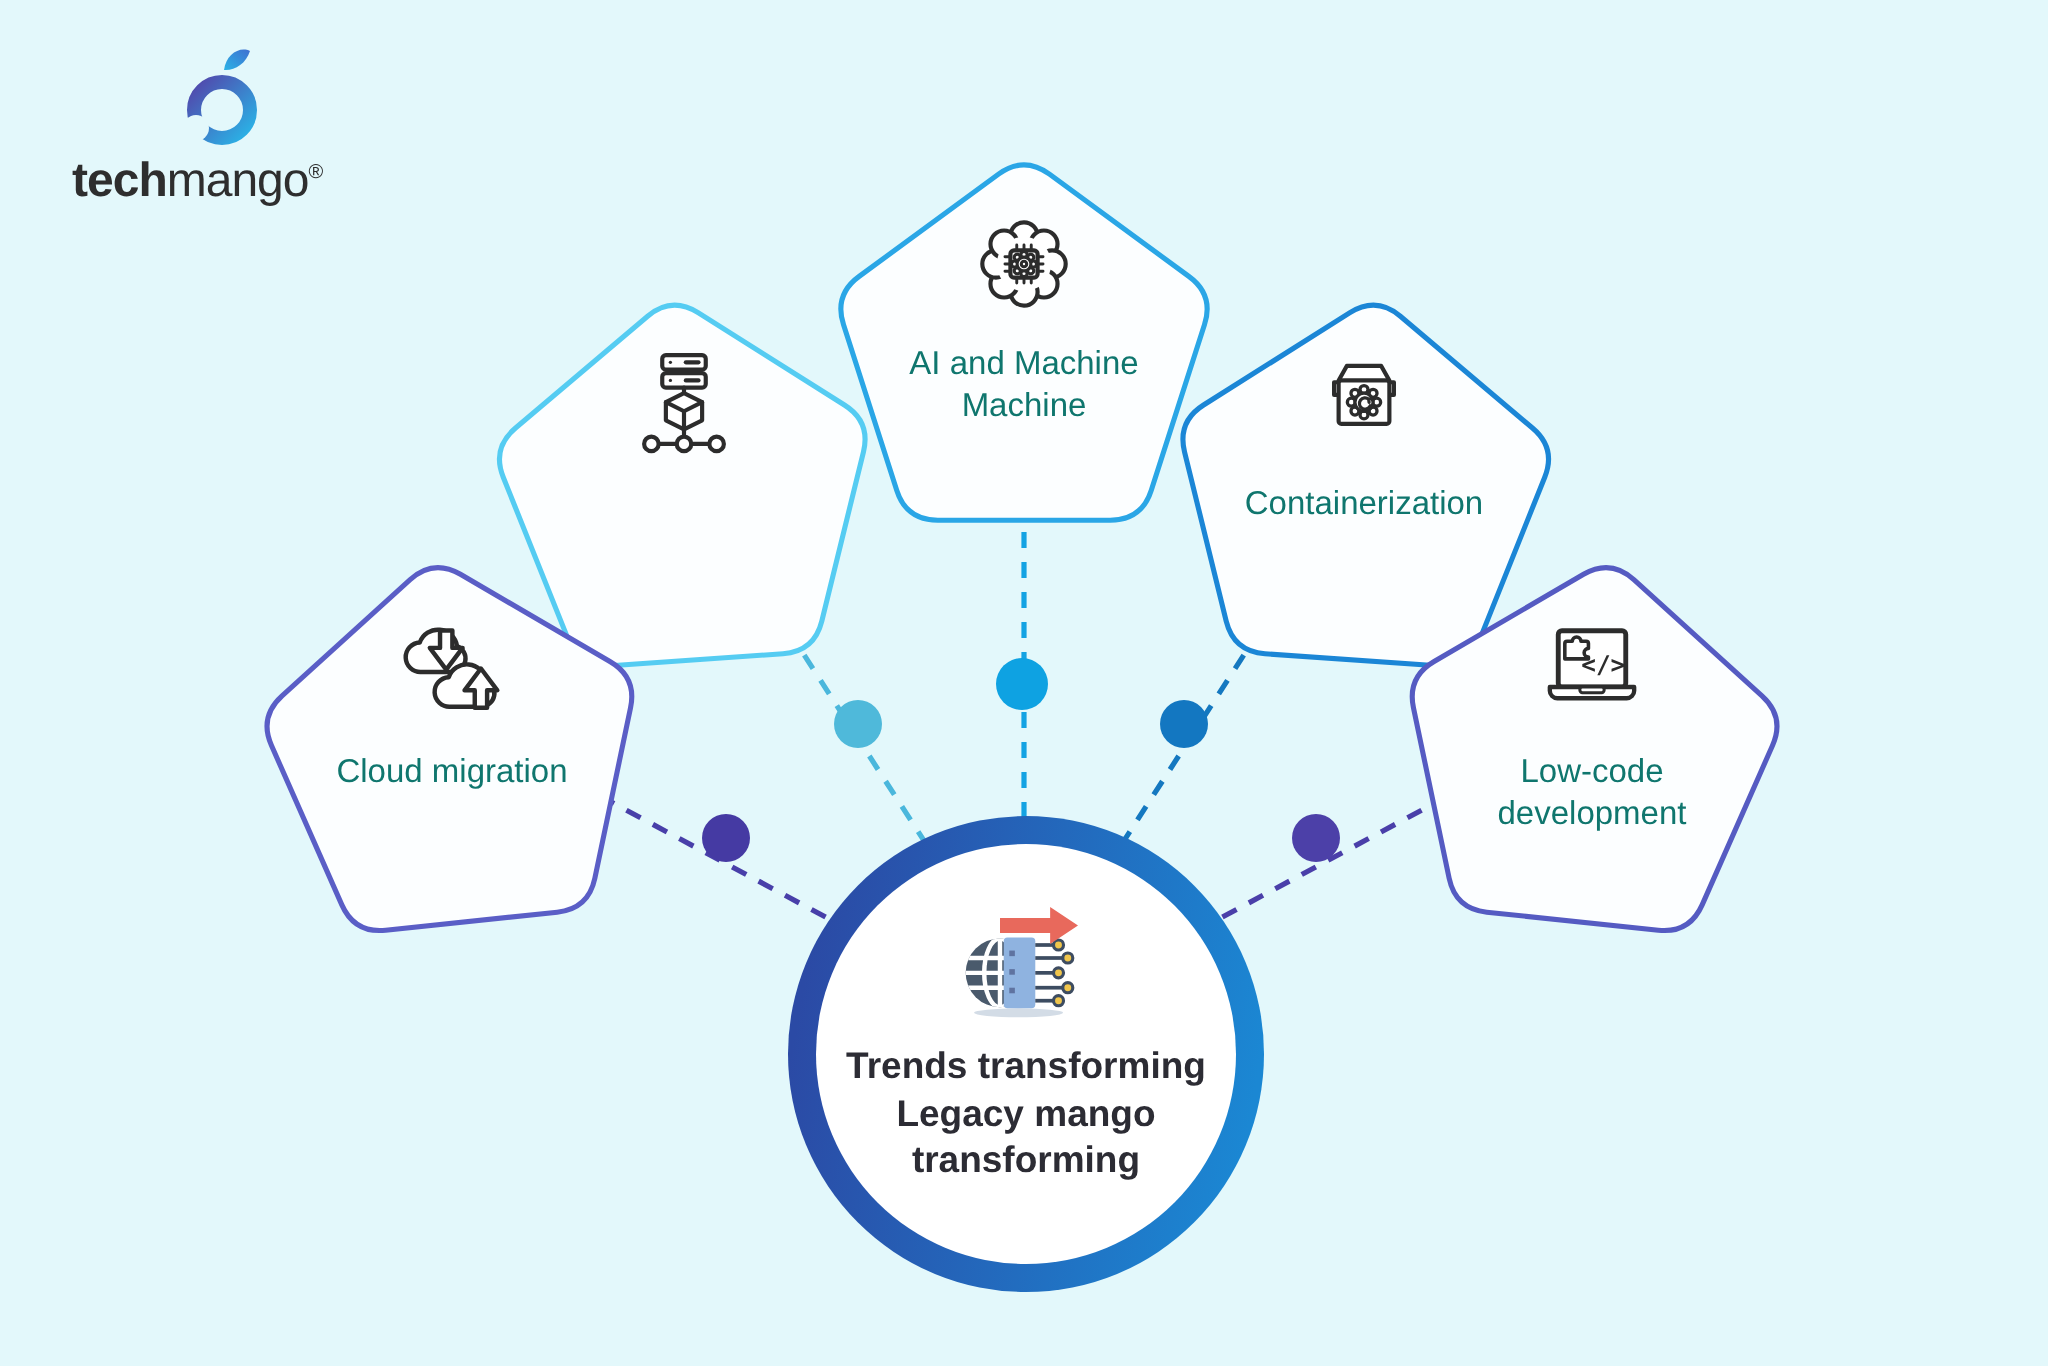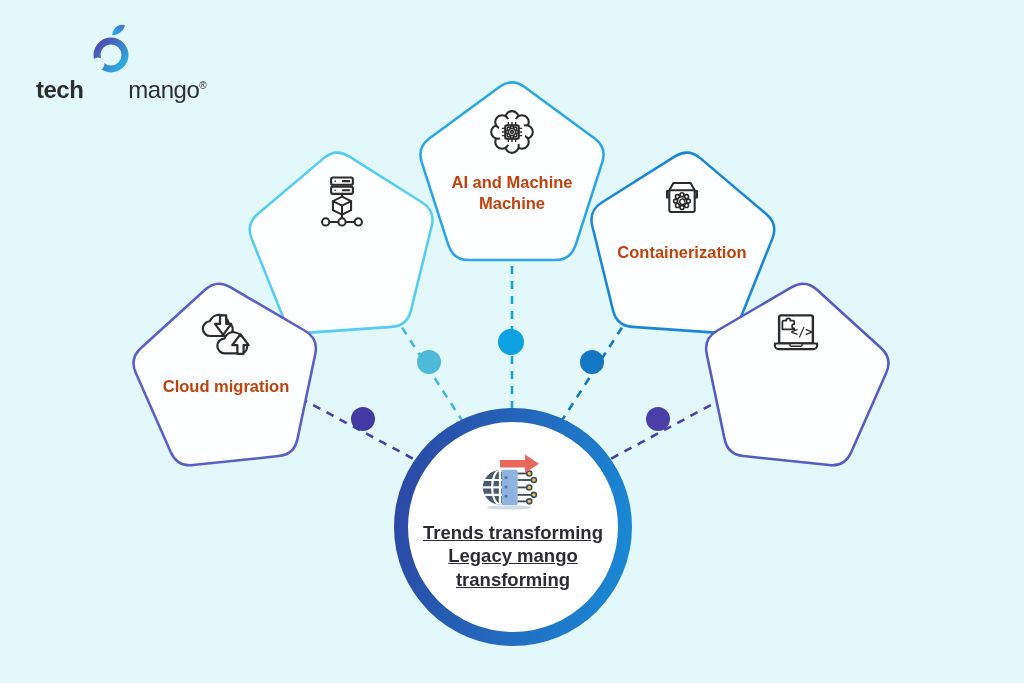--- a/index.html
+++ b/index.html
@@ -3,39 +3,39 @@
 <meta charset="utf-8">
 <style>
   html,body{margin:0;padding:0;}
   .canvas{position:relative;width:1024px;height:683px;background:#e3f8fb;overflow:hidden;
           font-family:"Liberation Sans",sans-serif;}
   
   .logo{position:absolute;left:36px;top:22px;z-index:8;}
   .logo-icon{margin-left:50px;width:50px;height:54px;}
   .logo-text{font-size:24px;color:#2e2e2e;margin-top:-4px;letter-spacing:-0.5px;}
   .logo-text .bold{font-weight:700;}
-  .logo-text .light{font-weight:300;margin-left:45px;}
+  .logo-text .light{font-weight:300;}
   .logo-text sup{font-size:10px;font-weight:400;}
   
   .connectors{position:absolute;left:0;top:0;z-index:1;}
   
   .pentagon{position:absolute;width:196px;height:188px;}
   .pent-svg{width:100%;height:100%;display:block;overflow:visible;}
   .z2{z-index:2}.z3{z-index:3}.z4{z-index:4}
   
   .node-content{position:absolute;width:190px;z-index:6;text-align:center;}
   .node-icon{height:60px;display:flex;align-items:center;justify-content:center;}
-  .node-label{margin-top:10px;font-size:16.5px;font-weight:700;color:#c2410c;line-height:1.3;}
+  .node-label{margin-top:10px;font-size:16.5px;font-weight:400;color:#0f766e;line-height:1.3;}
   
   .center-circle{position:absolute;left:394px;top:408px;width:238px;height:238px;border-radius:50%;
                  background:linear-gradient(100deg,#2b4aa5 8%,#1b87d3 92%);z-index:5;}
   .center-inner{position:absolute;left:14px;top:14px;width:210px;height:210px;border-radius:50%;
                 background:#ffffff;display:flex;flex-direction:column;align-items:center;justify-content:center;}
   .center-content{margin-top:-14px;text-align:center;}
-  .center-title{margin-top:6px;font-size:18.5px;font-weight:700;color:#2c2c34;line-height:1.27;text-decoration:underline;}
+  .center-title{margin-top:6px;font-size:18.5px;font-weight:700;color:#2c2c34;line-height:1.27;}
   .icon-stroke{stroke:#2c2c2c;stroke-width:2.3;fill:none;stroke-linecap:round;stroke-linejoin:round;}
 </style>
 </head>
 <body>
 
 <div class="canvas">
 
   <div class="logo">
     <svg class="logo-icon" viewBox="0 0 50 54">
       <defs>
@@ -203,20 +203,24 @@
   <div class="node-content" style="left:701px;top:306px;">
     <div class="node-icon">
       <svg width="60" height="52" viewBox="0 0 64 54" class="icon-stroke">
         <rect x="14" y="5" width="36" height="30" rx="2" fill="#fff" stroke-width="2.6"></rect>
         <path d="M17.5 20 v-8.2 q0 -1.2 1.2 -1.2 h2.8 a2.3 2.3 0 1 1 4.6 0 h2.8 q1.2 0 1.2 1.2 v2.6 a2.3 2.3 0 1 0 0 4.6 V20 Z" fill="#fff" stroke-width="1.9"></path>
         <text x="38" y="27.5" font-size="13" font-weight="bold" font-family="DejaVu Sans Mono, monospace" text-anchor="middle" fill="#2c2c2c" stroke="none">&lt;/&gt;</text>
         <path d="M9.5 35 h45 v2 a4 4 0 0 1 -4 4 h-37 a4 4 0 0 1 -4 -4 Z" fill="#fff"></path>
         <rect x="25.5" y="35" width="13" height="3" rx="1.4" fill="#fff" stroke-width="1.6"></rect>
       </svg>
     </div>
+    <div class="node-label">
+      <div>Low-code</div>
+      <div>development</div>
+    </div>
   </div>
 
   <div class="center-circle">
     <div class="center-inner">
       <div class="center-content">
         <svg width="78" height="62" viewBox="0 0 84 64">
           <defs>
               <clipPath id="globeClip">
                 <circle cx="28" cy="40" r="18.5"></circle>
               </clipPath>

